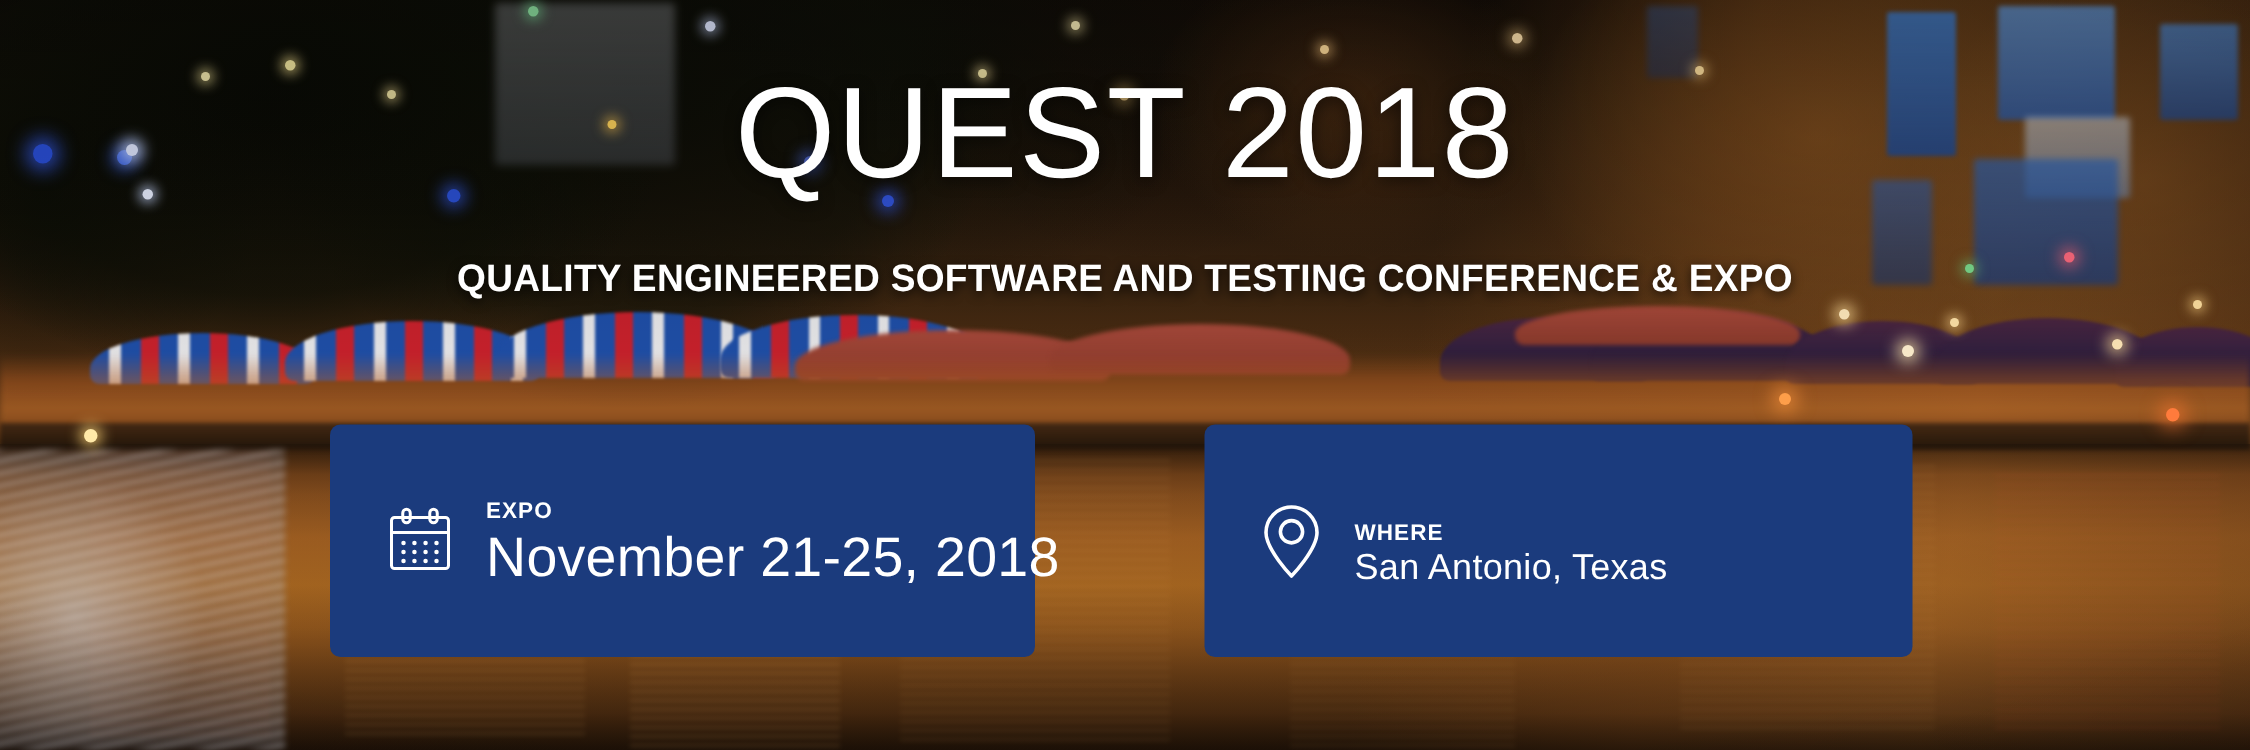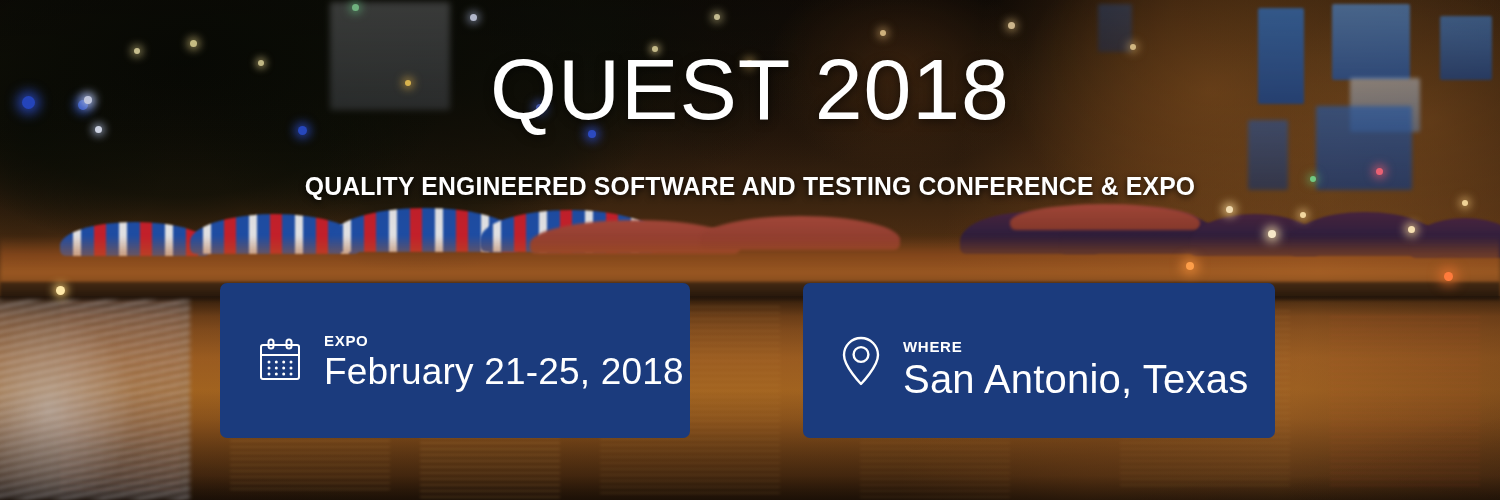--- a/index.html
+++ b/index.html
@@ -190,21 +190,21 @@
     margin-bottom:2px;
   }
   .big {
     color:#ffffff;
     font-size:37px;
     font-weight:300;
     line-height:1.12;
     letter-spacing:.2px;
     white-space:nowrap;
   }
-  .where-big { font-size:40px; margin-bottom:-2px; }
+  .where-big { font-size:24px; margin-bottom:-2px; }
   .small {
     color:#e9edf6;
     font-size:18px;
     font-weight:300;
     letter-spacing:.1px;
     white-space:nowrap;
   }
   .card-when .card-text { margin-top:4px; }
   .card-where .card-text { margin-top:16px; }
 </style>
@@ -318,21 +318,21 @@
               <circle cx="33" cy="30" r="1.5"></circle>
             <circle cx="11" cy="36" r="1.5"></circle>
               <circle cx="18.3" cy="36" r="1.5"></circle>
             <circle cx="25.7" cy="36" r="1.5"></circle>
               <circle cx="33" cy="36" r="1.5"></circle>
           </g>
         </svg>
       </div>
       <div class="card-text">
         <div class="kicker">EXPO</div>
-        <div class="big">February 21-25, 2018</div>
+        <div class="big">November 21-25, 2018</div>
       </div>
     </div>
 
     <div class="card card-where">
       <div class="card-icon">
         <svg width="40" height="52" viewBox="0 0 40 52" fill="none" aria-hidden="true">
           <path d="M20 3 C10.6 3 3 10.6 3 20 C3 31.5 20 49 20 49 C20 49 37 31.5 37 20 C37 10.6 29.4 3 20 3 Z" stroke="#ffffff" stroke-width="2.4" stroke-linejoin="round"></path>
           <circle cx="20" cy="19.5" r="7.4" stroke="#ffffff" stroke-width="2.4"></circle>
         </svg>
       </div>

